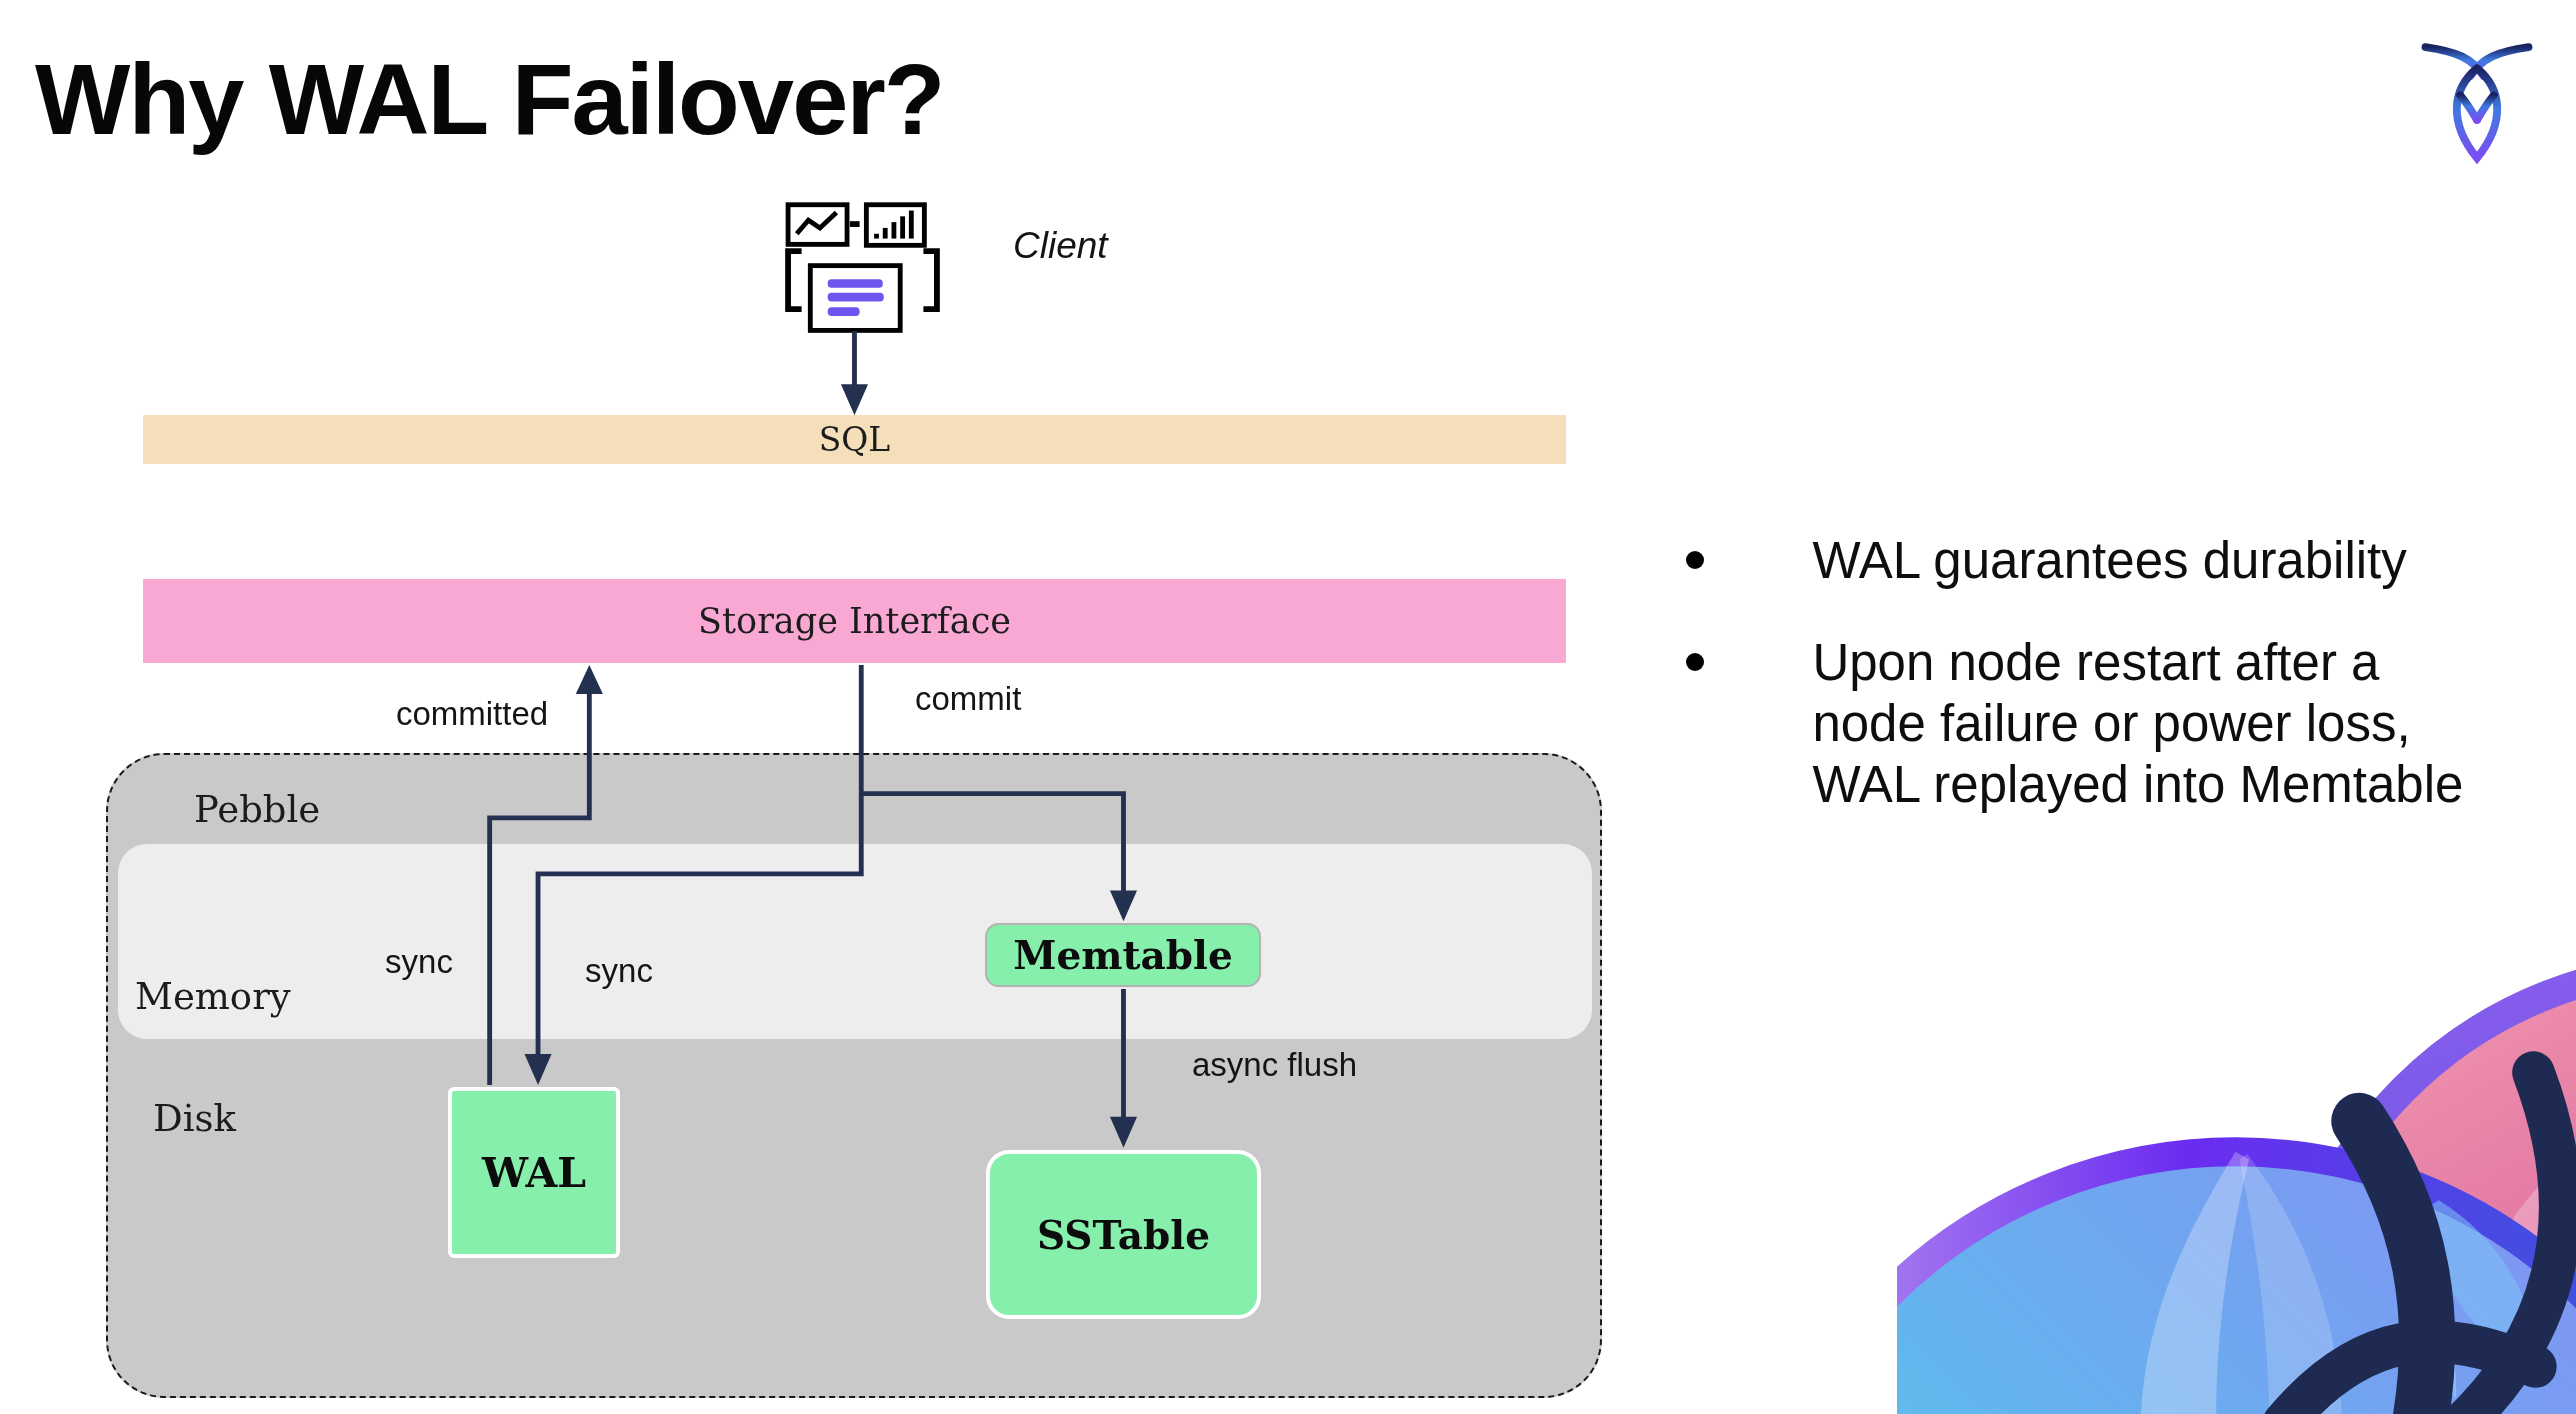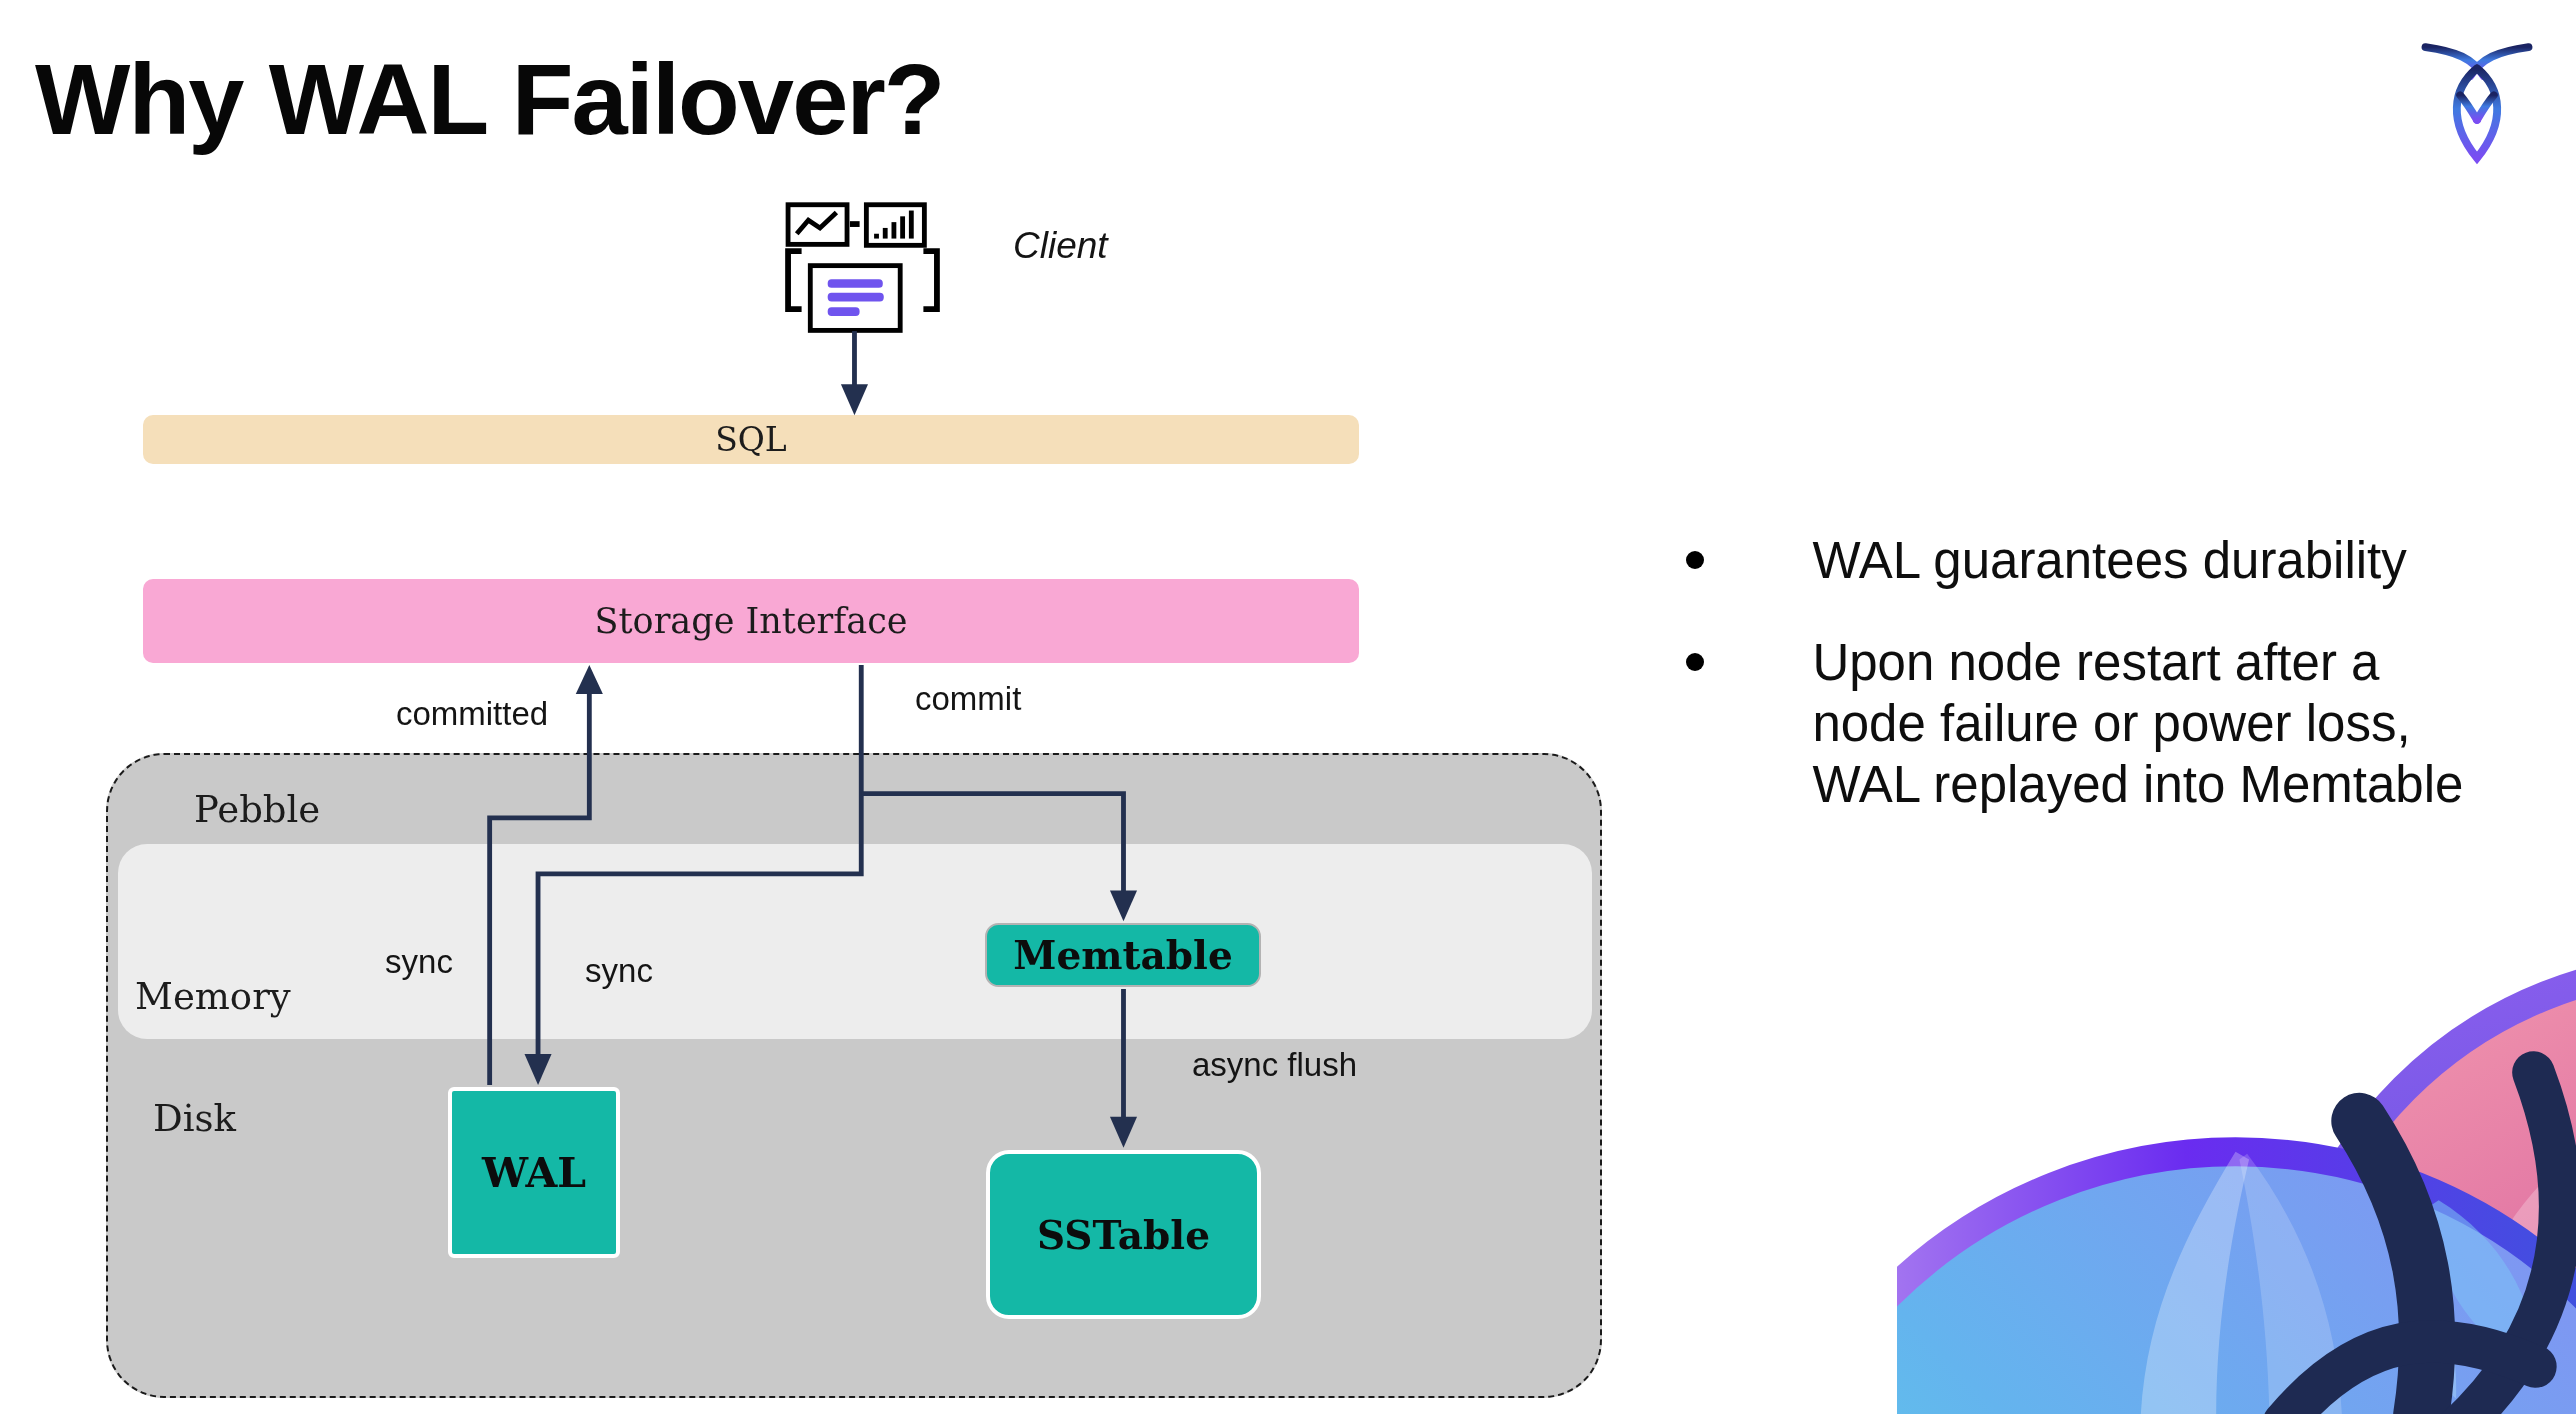--- a/index.html
+++ b/index.html
@@ -5,38 +5,38 @@
   html,body{margin:0;padding:0;background:#ffffff;}
   #slide{position:relative;width:2576px;height:1415px;background:#ffffff;overflow:hidden;
          font-family:"Liberation Sans",sans-serif;}
   .abs{position:absolute;}
 
   
   #title{left:35px;top:39px;font-size:101px;font-weight:700;color:#070707;
          letter-spacing:-1.9px;line-height:1.2;}
 
   
-  .bar{left:143px;width:1216px;border-radius:10px;text-align:center;
+  .bar{left:143px;width:1423px;border-radius:1px;text-align:center;
        font-family:"DejaVu Serif",serif;color:#1c1c1c;}
   #bar-sql{top:415px;height:49px;line-height:49px;font-size:33px;background:#f5dfba;}
   #bar-kv{top:506px;height:48px;line-height:48px;font-size:33px;background:#b7d9da;}
   #bar-storage{top:579px;height:84px;line-height:84px;font-size:35px;background:#f9a8d4;}
 
   
   #pebble{left:106px;top:753px;width:1496px;height:645px;background:#c9c9c9;
           border:2.9px dashed #1a1a1a;border-radius:58px;box-sizing:border-box;}
   #memory-band{left:118px;top:844px;width:1474px;height:195px;background:#ededed;border-radius:29px;}
 
   .zone-label{font-family:"DejaVu Serif",serif;font-size:37px;color:#1c1c1c;text-align:left;width:178px;}
   #lbl-pebble{left:194px;top:788px;}
   #lbl-memory{left:135px;top:975px;}
   #lbl-disk{left:153px;top:1097px;}
 
   
-  .node{background:#14b8a6;font-family:"DejaVu Serif",serif;font-weight:700;color:#0c0c0c;
+  .node{background:#86efac;font-family:"DejaVu Serif",serif;font-weight:700;color:#0c0c0c;
         display:flex;align-items:center;justify-content:center;box-sizing:border-box;}
   #box-memtable{left:985px;top:923px;width:276px;height:64px;border:2.9px solid #b3b3b3;
                 border-radius:13.5px;font-size:39px;}
   #box-wal{left:448px;top:1087px;width:172px;height:171px;border:4.8px solid #ffffff;
            border-radius:6px;font-size:41px;}
   #box-sstable{left:986px;top:1150px;width:275px;height:169px;border:4.8px solid #ffffff;
                border-radius:23px;font-size:39px;}
 
   
   .edge-label{font-size:33px;color:#141414;line-height:41px;}

